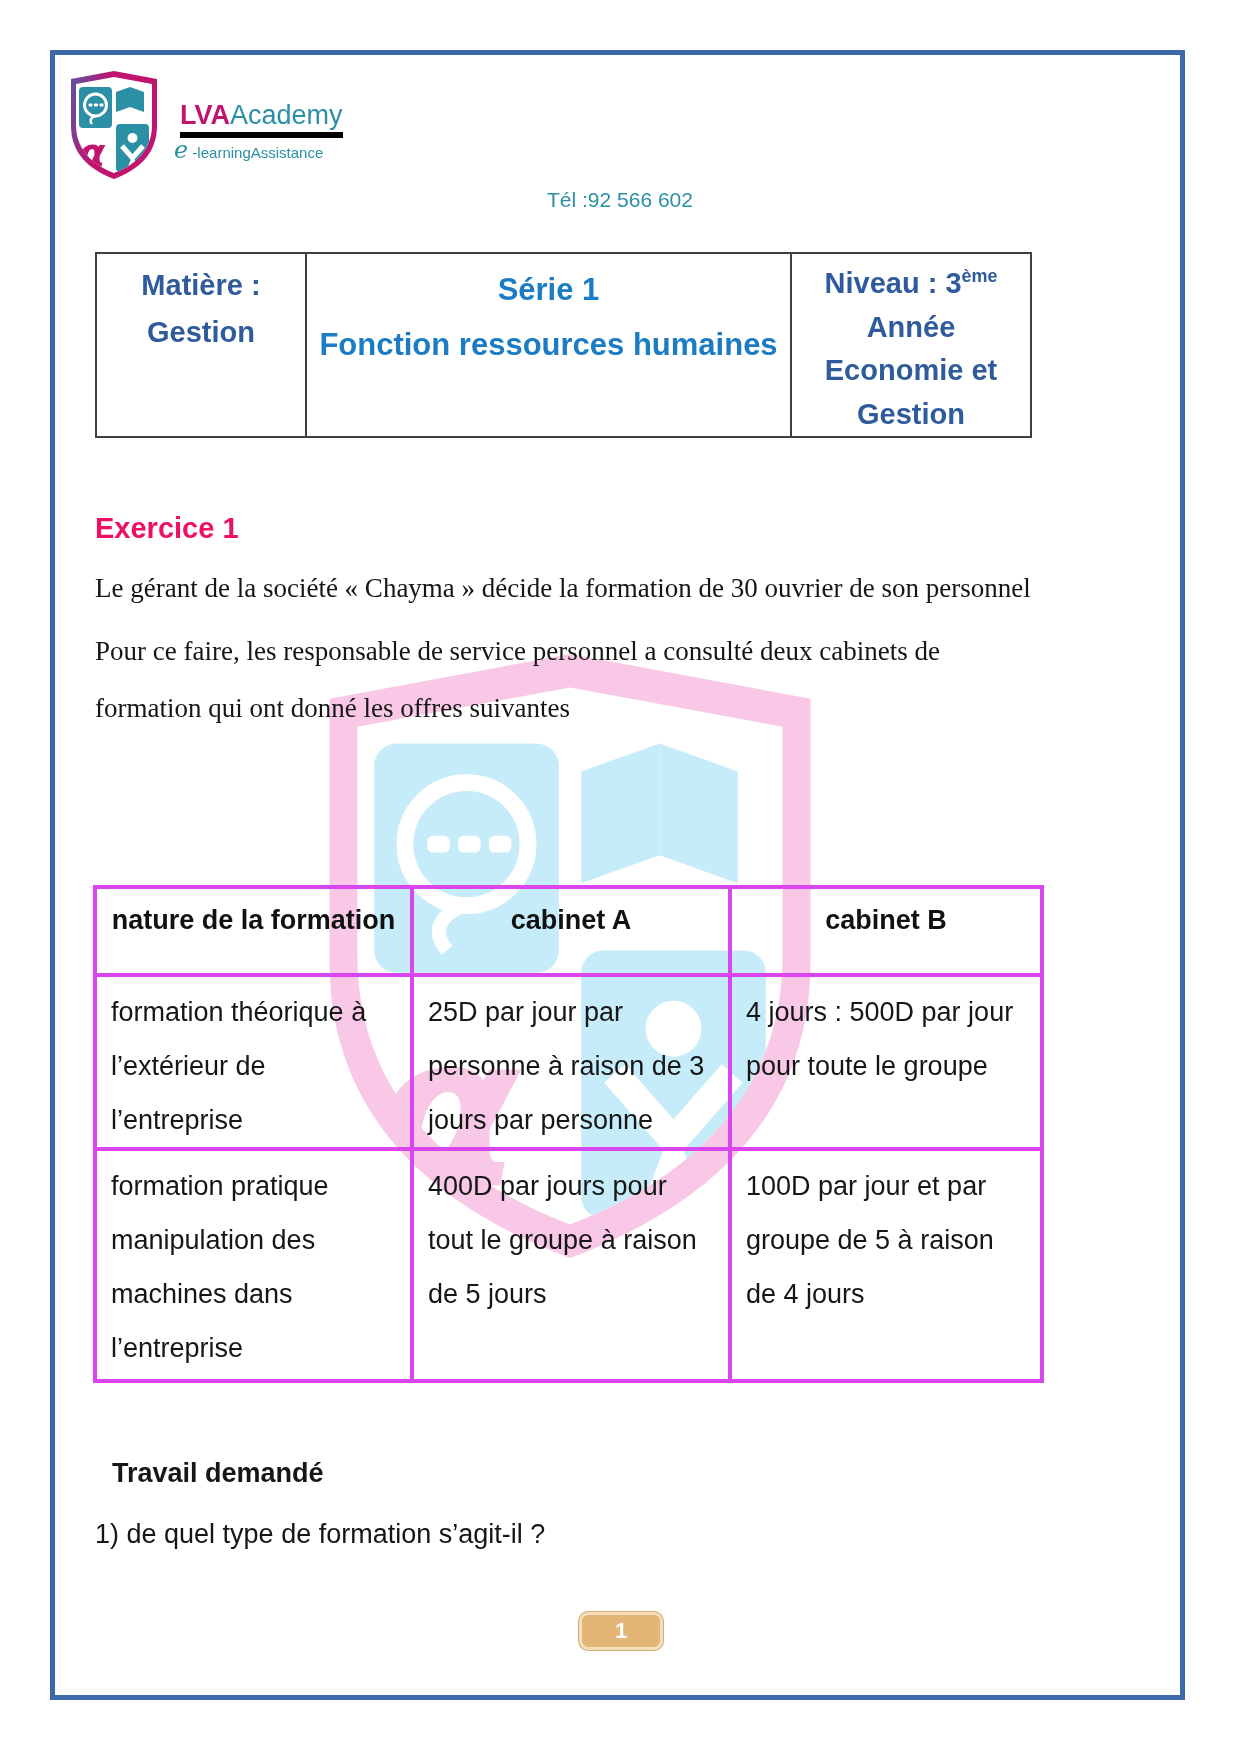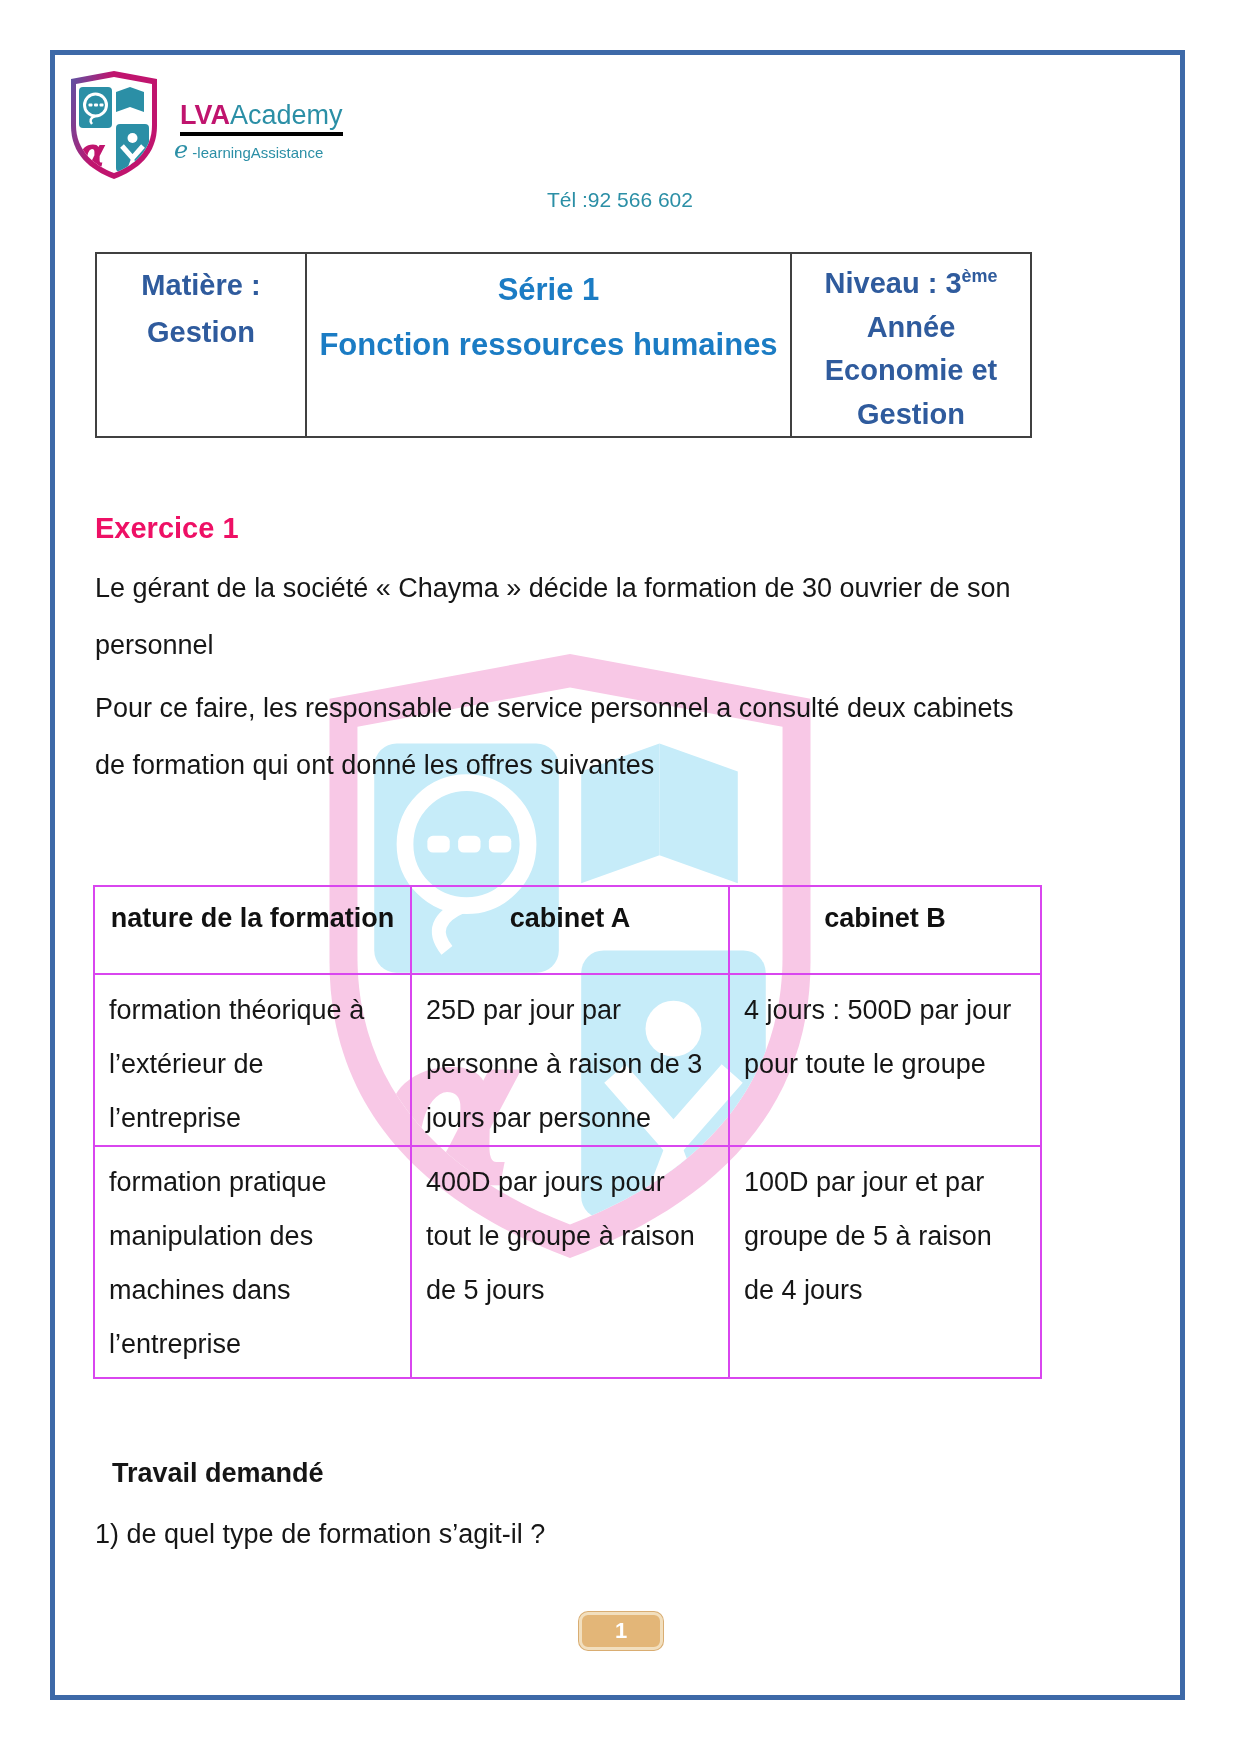--- a/index.html
+++ b/index.html
@@ -3,21 +3,21 @@
 <meta charset="utf-8">
 <style>
   html,body{margin:0;padding:0;background:#fff;}
   .page{position:relative;width:1240px;height:1754px;background:#fff;overflow:hidden;
         font-family:"Liberation Sans",sans-serif;color:#161616;}
   .frame{position:absolute;left:50px;top:50px;width:1135px;height:1650px;
          border:5px solid #3d69a8;box-sizing:border-box;}
   
   .logo-svg{position:absolute;left:64px;top:66px;width:100px;height:118px;}
   .brand{position:absolute;left:180px;top:100px;font-size:27px;
-         border-bottom:4px solid #000000;padding-bottom:1px;}
+         border-bottom:6px solid #000000;padding-bottom:1px;}
   .brand-lva{color:#c0146e;font-weight:bold;}
   .brand-academy{color:#2b8fa6;}
   .tagline{position:absolute;left:174px;top:136px;color:#2b8fa6;}
   .tagline-e{font-style:italic;font-size:24px;font-family:"DejaVu Serif",serif;}
   .tagline-rest{font-size:15px;}
   
   .site{position:absolute;left:0;top:155px;width:1240px;text-align:center;font-size:24px;}
   .site a{color:#2222cc;text-decoration:underline;}
   .phone{position:absolute;left:0;top:188px;width:1240px;text-align:center;
          font-size:21px;color:#2b8fa6;}
@@ -27,27 +27,27 @@
                  font-weight:bold;padding:8px 6px 0 6px;height:180px;box-sizing:border-box;}
   .cell-subject{width:210px;color:#2f5b9d;font-size:29px;line-height:1.62;white-space:pre-line;}
   .cell-series{width:485px;color:#1b7cc4;font-size:31px;line-height:1.78;}
   .cell-level{width:240px;color:#2f5b9d;font-size:29px;line-height:1.5;}
   .cell-level sup{font-size:0.62em;}
   
   .exercise-title{position:absolute;left:95px;top:512px;color:#ee1065;
                   font-size:29px;font-weight:bold;z-index:1;}
   .exercise-text{position:absolute;left:95px;top:560px;width:950px;font-size:27px;
                  line-height:57px;z-index:1;}
-  .exercise-text p{margin:0;}
+  .exercise-text p{margin:0;font-family:Liberation Serif, serif;}
   .exercise-text p + p{margin-top:6px;}
   
   .watermark{position:absolute;left:290px;top:626px;width:560px;height:660px;z-index:0;}
   
   .offers-table{position:absolute;left:93px;top:885px;border-collapse:collapse;z-index:1;}
-  .offers-table th,.offers-table td{border:2px solid #d946ef;box-sizing:border-box;
+  .offers-table th,.offers-table td{border:4px solid #d946ef;box-sizing:border-box;
                  background:transparent;}
   .offers-table th{font-size:27px;font-weight:bold;text-align:center;vertical-align:top;
                  height:88px;padding:16px 6px 0 6px;color:#111;}
   .offers-table td{font-size:27px;line-height:54px;text-align:left;vertical-align:top;
                  padding:8px 14px 0 14px;}
   .col-a{width:317px;} .col-b{width:318px;} .col-c{width:312px;}
   .row-1 td{height:170px;} .row-2 td{height:232px;}
   
   .tasks{position:absolute;left:95px;top:1458px;width:950px;font-size:27px;z-index:1;}
   .tasks-heading{font-weight:bold;margin:0 0 30px 17px;}

